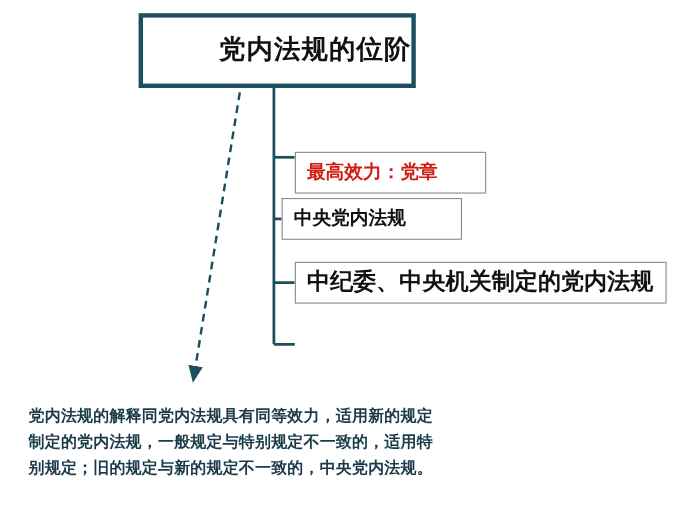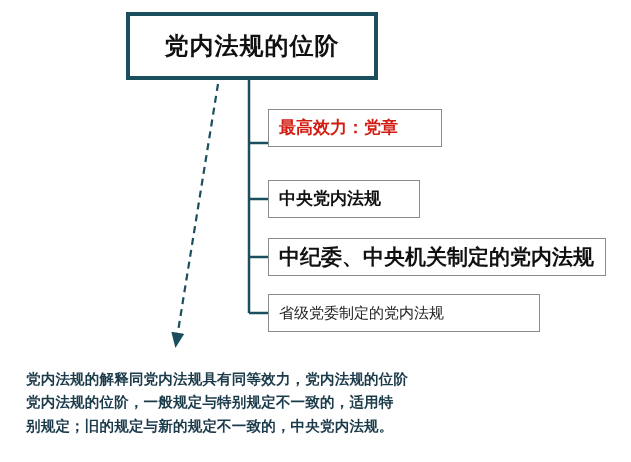--- a/index.html
+++ b/index.html
@@ -23,21 +23,21 @@
     position: absolute;
     left: 126px;
     top: 12px;
     width: 252px;
     height: 68px;
     border: 4px solid #1b4f5e;
     background: #ffffff;
     box-sizing: border-box;
     display: flex;
     align-items: center;
-    justify-content: center;
+    justify-content: flex-end;
   }
   #title-box .txt {
     font-size: 24px;
     font-weight: bold;
     color: #111111;
     letter-spacing: 1px;
     line-height: 1.2;
   }
   
   .level-box {
@@ -47,34 +47,34 @@
     display: flex;
     align-items: center;
     padding-left: 10px;
   }
   .level-box .txt {
     line-height: 1.2;
     white-space: nowrap;
   }
   #level-0 {
     left: 268px;
-    top: 109px;
+    top: 138px;
     width: 174px;
     height: 38px;
     border: 1.5px solid #8a8a8a;
   }
   #level-0 .txt {
     font-size: 17px;
     font-weight: bold;
     color: #d21b11;
   }
   #level-1 {
-    left: 268px;
+    left: 256px;
     top: 180px;
-    width: 152px;
+    width: 164px;
     height: 38px;
     border: 1.5px solid #8a8a8a;
   }
   #level-1 .txt {
     font-size: 17px;
     font-weight: bold;
     color: #111111;
   }
   #level-2 {
     left: 268px;
@@ -153,23 +153,20 @@
 
   <div class="level-box" id="level-0">
     <span class="txt">最高效力：党章</span>
   </div>
   <div class="level-box" id="level-1">
     <span class="txt">中央党内法规</span>
   </div>
   <div class="level-box" id="level-2">
     <span class="txt">中纪委、中央机关制定的党内法规</span>
   </div>
-  <div class="level-box" id="level-3">
-    <span class="txt">省级党委制定的党内法规</span>
-  </div>
 
   <div id="footnote">
-    <p>党内法规的解释同党内法规具有同等效力，党内法规的位阶</p>
-    <p>党内法规的位阶，一般规定与特别规定不一致的，适用特</p>
+    <p>党内法规的解释同党内法规具有同等效力，适用新的规定</p>
+    <p>制定的党内法规，一般规定与特别规定不一致的，适用特</p>
     <p>别规定；旧的规定与新的规定不一致的，中央党内法规。</p>
   </div>
 
 </div>
 
 </body></html>

